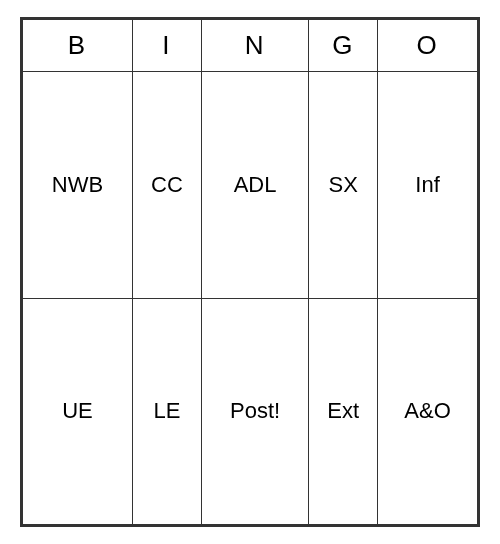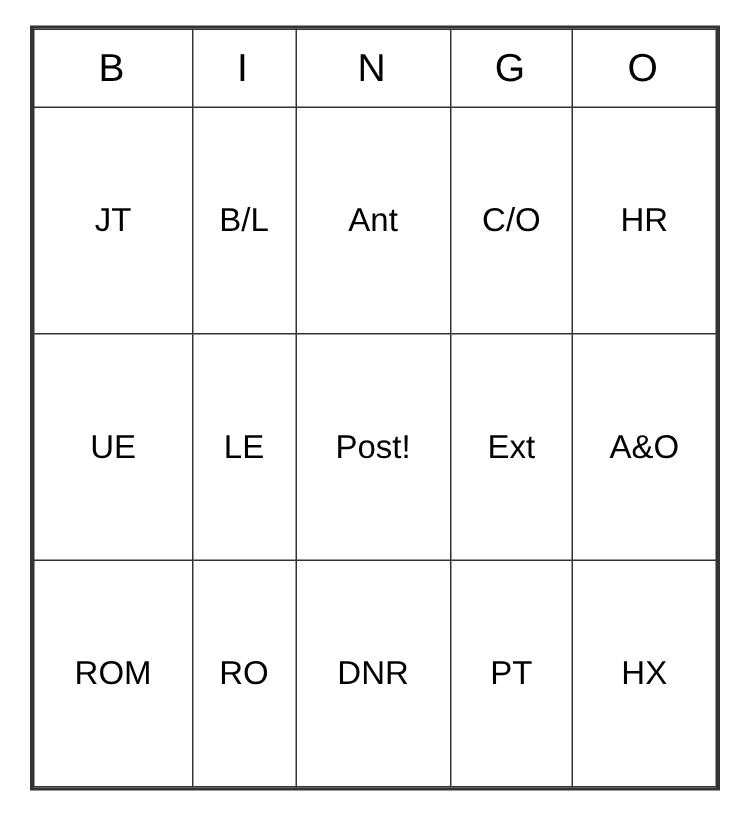--- a/index.html
+++ b/index.html
@@ -62,36 +62,29 @@
     <thead>
       <tr>
         <th>B</th>
         <th>I</th>
         <th>N</th>
         <th>G</th>
         <th>O</th>
       </tr>
     </thead>
     <tbody id="bingo-body">
-    <tr>
-          <td>JT</td>
-          <td>B/L</td>
-          <td>Ant</td>
-          <td>C/O</td>
-          <td>HR</td>
+        <tr>
+          <td>NWB</td>
+          <td>CC</td>
+          <td>ADL</td>
+          <td>SX</td>
+          <td>Inf</td>
         </tr>
         <tr>
           <td>UE</td>
           <td>LE</td>
           <td class="free-cell">Post!</td>
           <td>Ext</td>
           <td>A&amp;O</td>
         </tr>
-        <tr>
-          <td>ROM</td>
-          <td>RO</td>
-          <td>DNR</td>
-          <td>PT</td>
-          <td>HX</td>
-        </tr>
       </tbody>
   </table>
 </div>
 
 </body></html>

